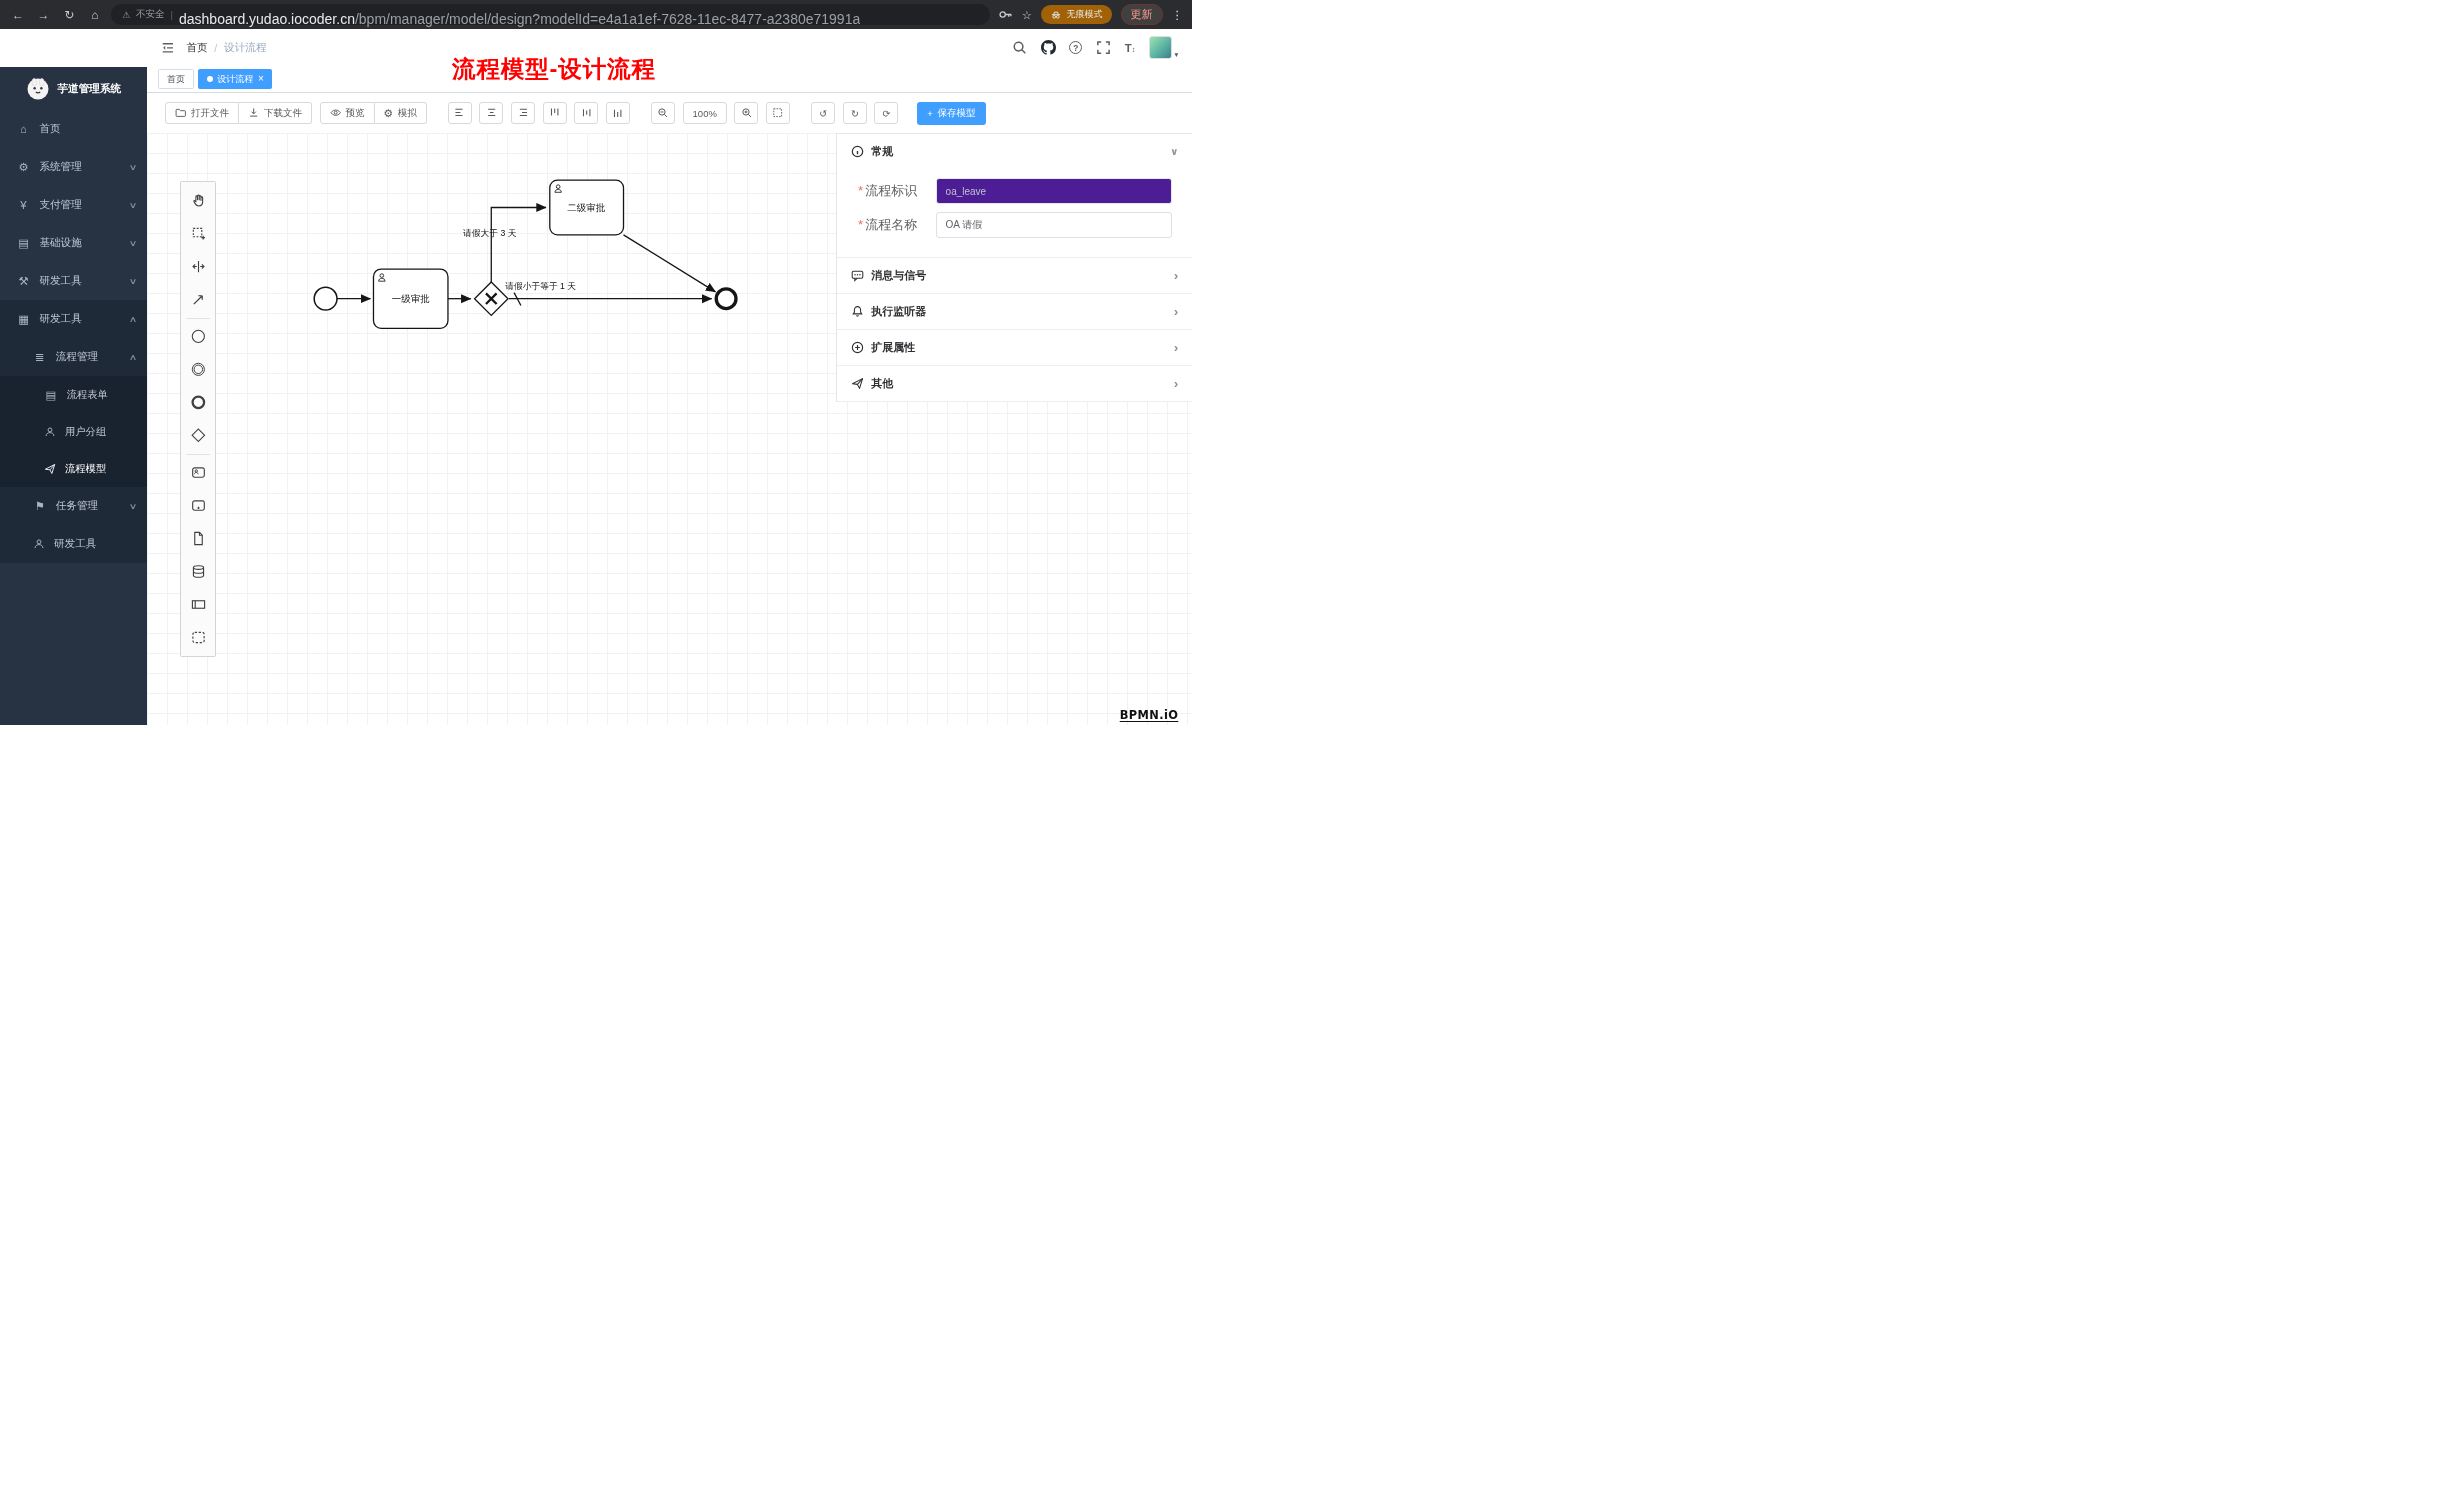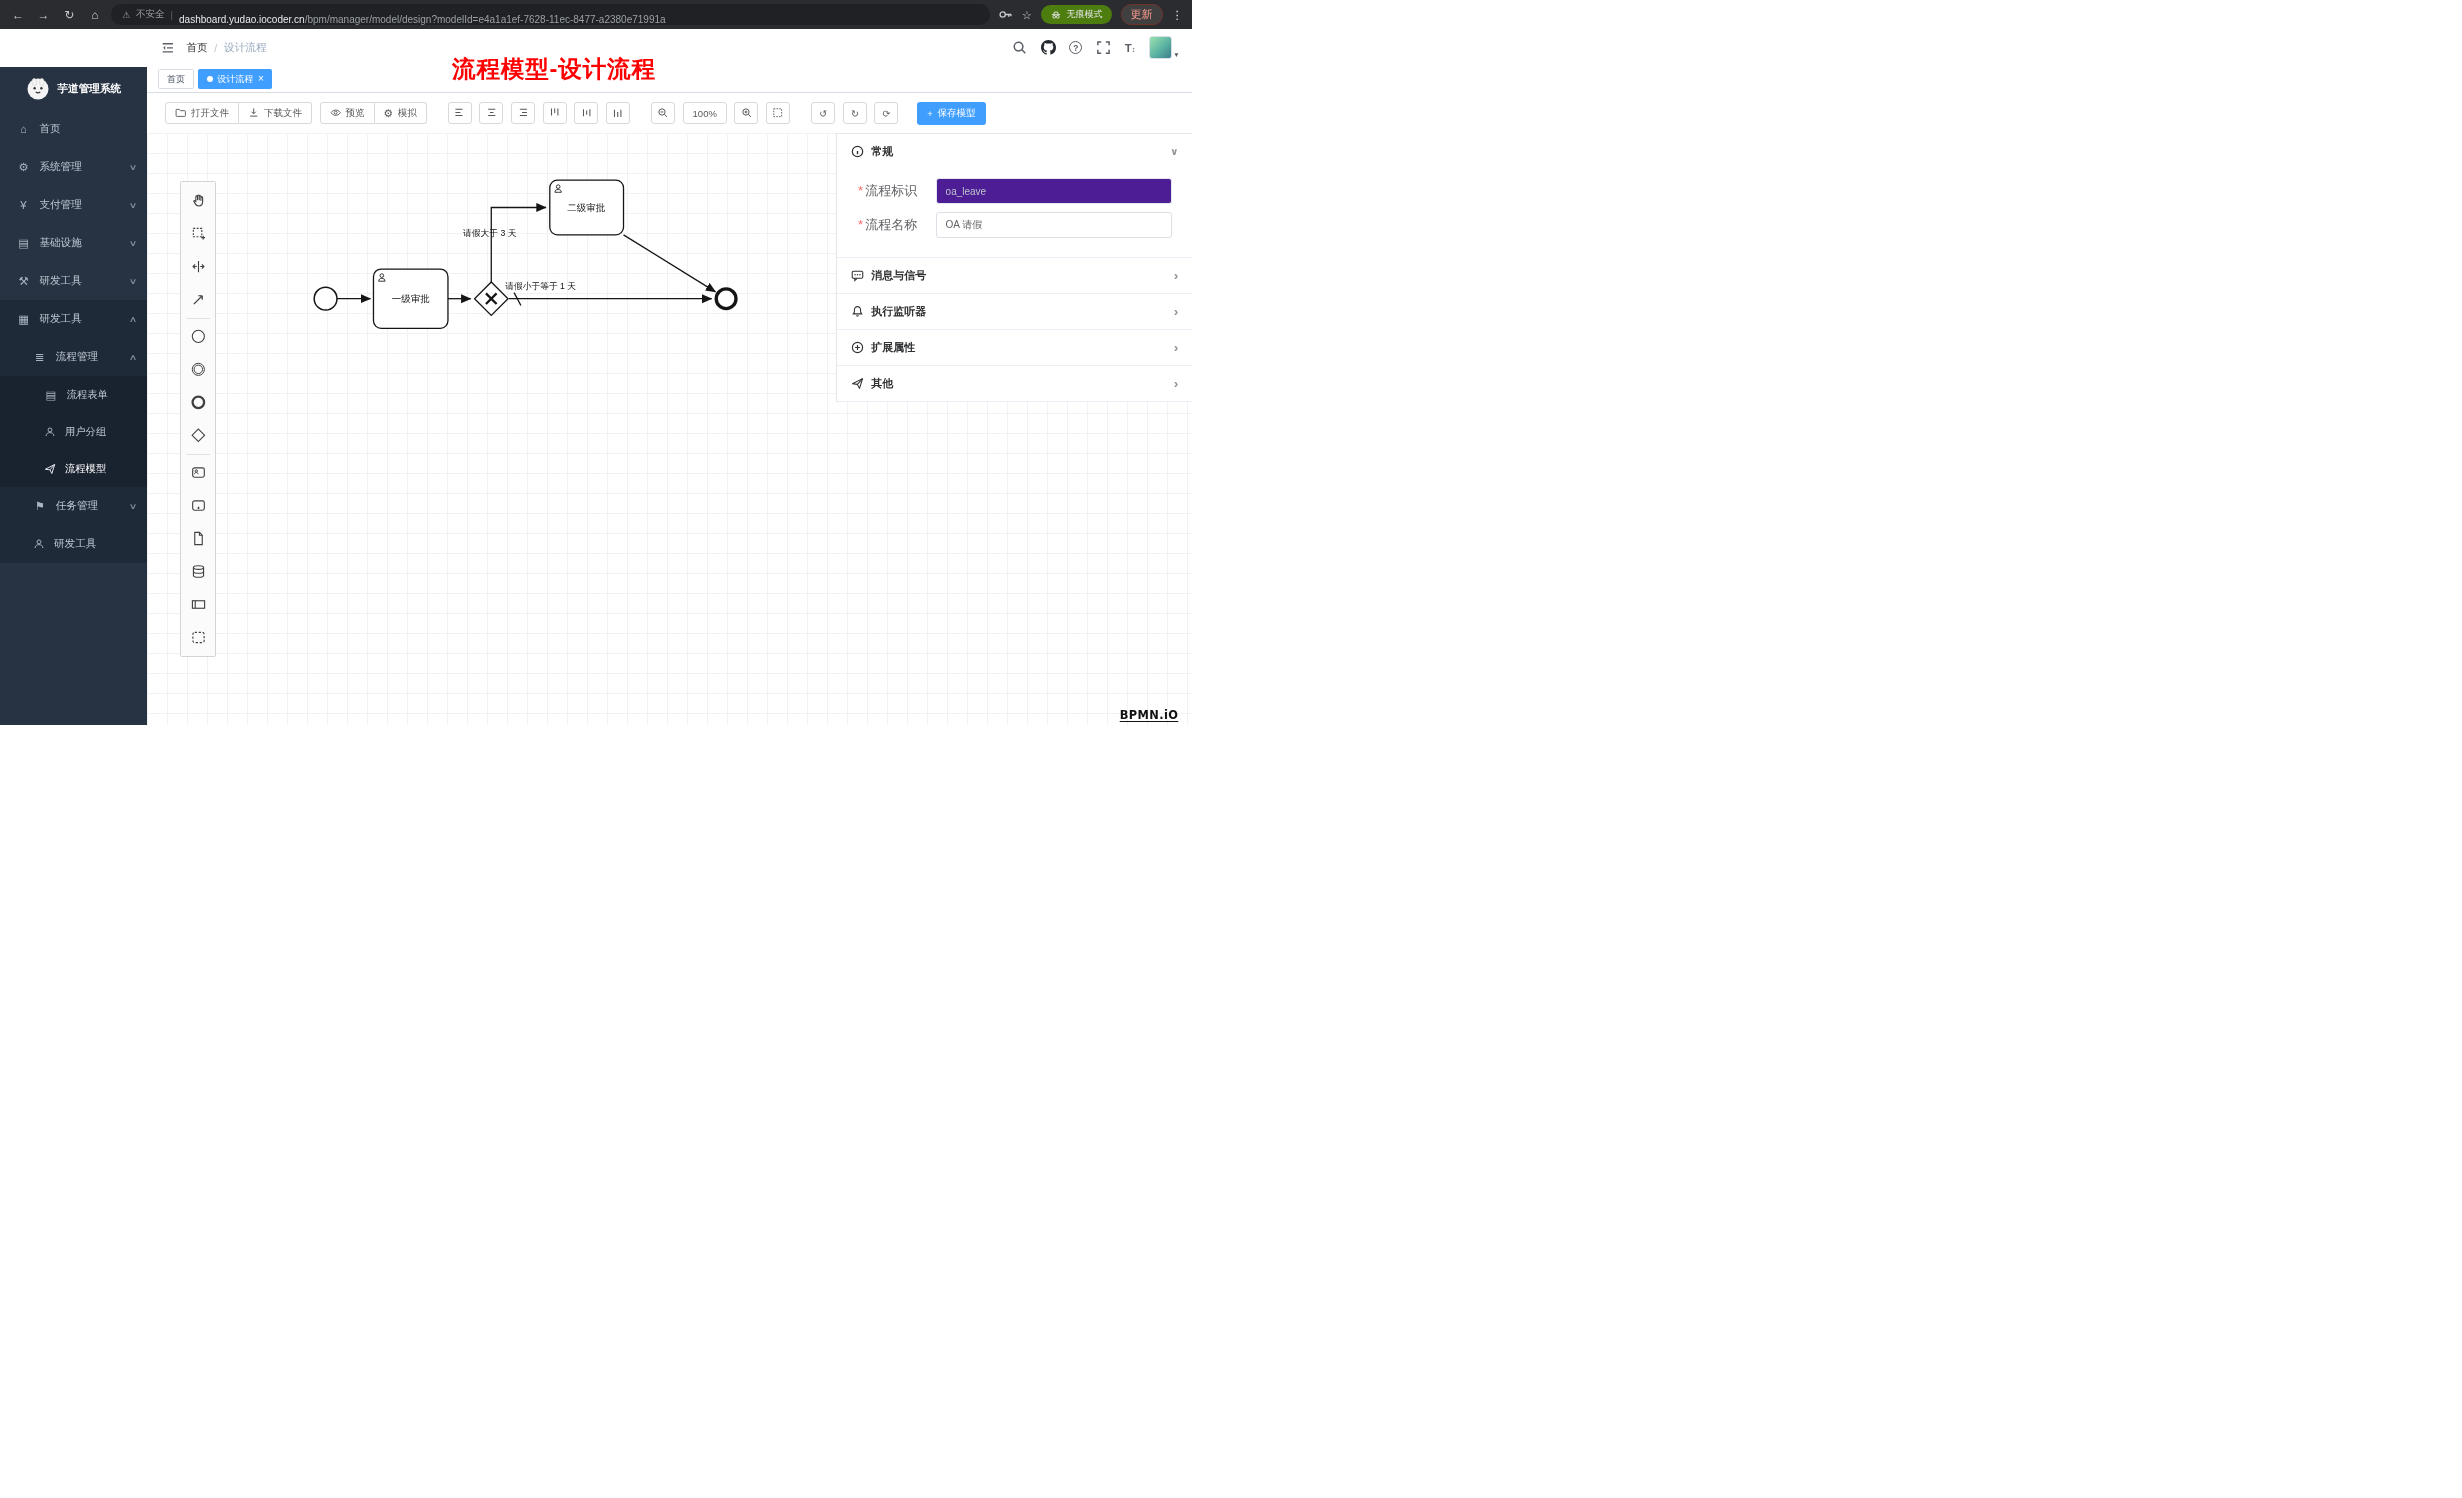--- a/index.html
+++ b/index.html
@@ -5,25 +5,25 @@
   * { margin:0; padding:0; box-sizing:border-box; }
   html,body { width:1192px; height:725px; overflow:hidden; font-family:"Liberation Sans","DejaVu Sans",sans-serif; }
   .screen { position:relative; width:1192px; height:725px; background:#fff; }
 
   
   .chrome { height:29px; background:#2b2c2f; display:flex; align-items:center; gap:7.6px; padding:0 9px; }
   .nav-btn { color:#c7cbd1; font-size:12px; width:18px; height:18px; display:grid; place-items:center; border-radius:50%; cursor:pointer; }
   .omnibox { flex:1; height:21px; background:#202124; border-radius:10.6px; display:flex; align-items:center; padding:0 10.6px; gap:6px; font-size:9.5px; color:#9aa0a6; min-width:0; }
   .omnibox .warn { font-size:9px; color:#9aa0a6; }
   .omnibox .sep { color:#5f6368; }
-  .url { white-space:nowrap; overflow:hidden; text-overflow:ellipsis; font-size:10px;margin-top:9px; }
+  .url { white-space:nowrap; overflow:hidden; text-overflow:ellipsis; font-size:14px;margin-top:9px; }
   .url .dom { color:#e8eaed; }
   .url .path { color:#9aa0a6; }
   .chrome-right { display:flex; align-items:center; gap:9px; }
-  .incog { display:flex; align-items:center; gap:4.6px; background:#4d7c0f; border-radius:10px; padding:3px 9px; color:#e8eaed; font-size:9px; }
+  .incog { display:flex; align-items:center; gap:4.6px; background:#a16207; border-radius:10px; padding:3px 9px; color:#e8eaed; font-size:9px; }
   .update-btn { background:#404040; border:0.8px solid #6e342c; color:#ff9b90; border-radius:10px; padding:2.3px 9px; font-size:11px; cursor:pointer; }
   .kebab { color:#e8eaed; font-size:11.4px; cursor:pointer; }
   .star { color:#c7cbd1; font-size:11.4px; cursor:pointer; }
 
   
   .app { display:flex; height:697px; }
   .sidebar { width:147px; background:#273343; color:#bfc7d2; flex:none; overflow:hidden;margin-top:38px; }
   .logo-row { height:43px; display:flex; align-items:center; justify-content:center; gap:7.6px; }
   .logo-row .title { color:#fff; font-size:10.6px; font-weight:700; }
   .mi-row { height:38px; display:flex; align-items:center; gap:9px; padding:0 10.6px 0 16.7px; font-size:10.6px; cursor:pointer; }

